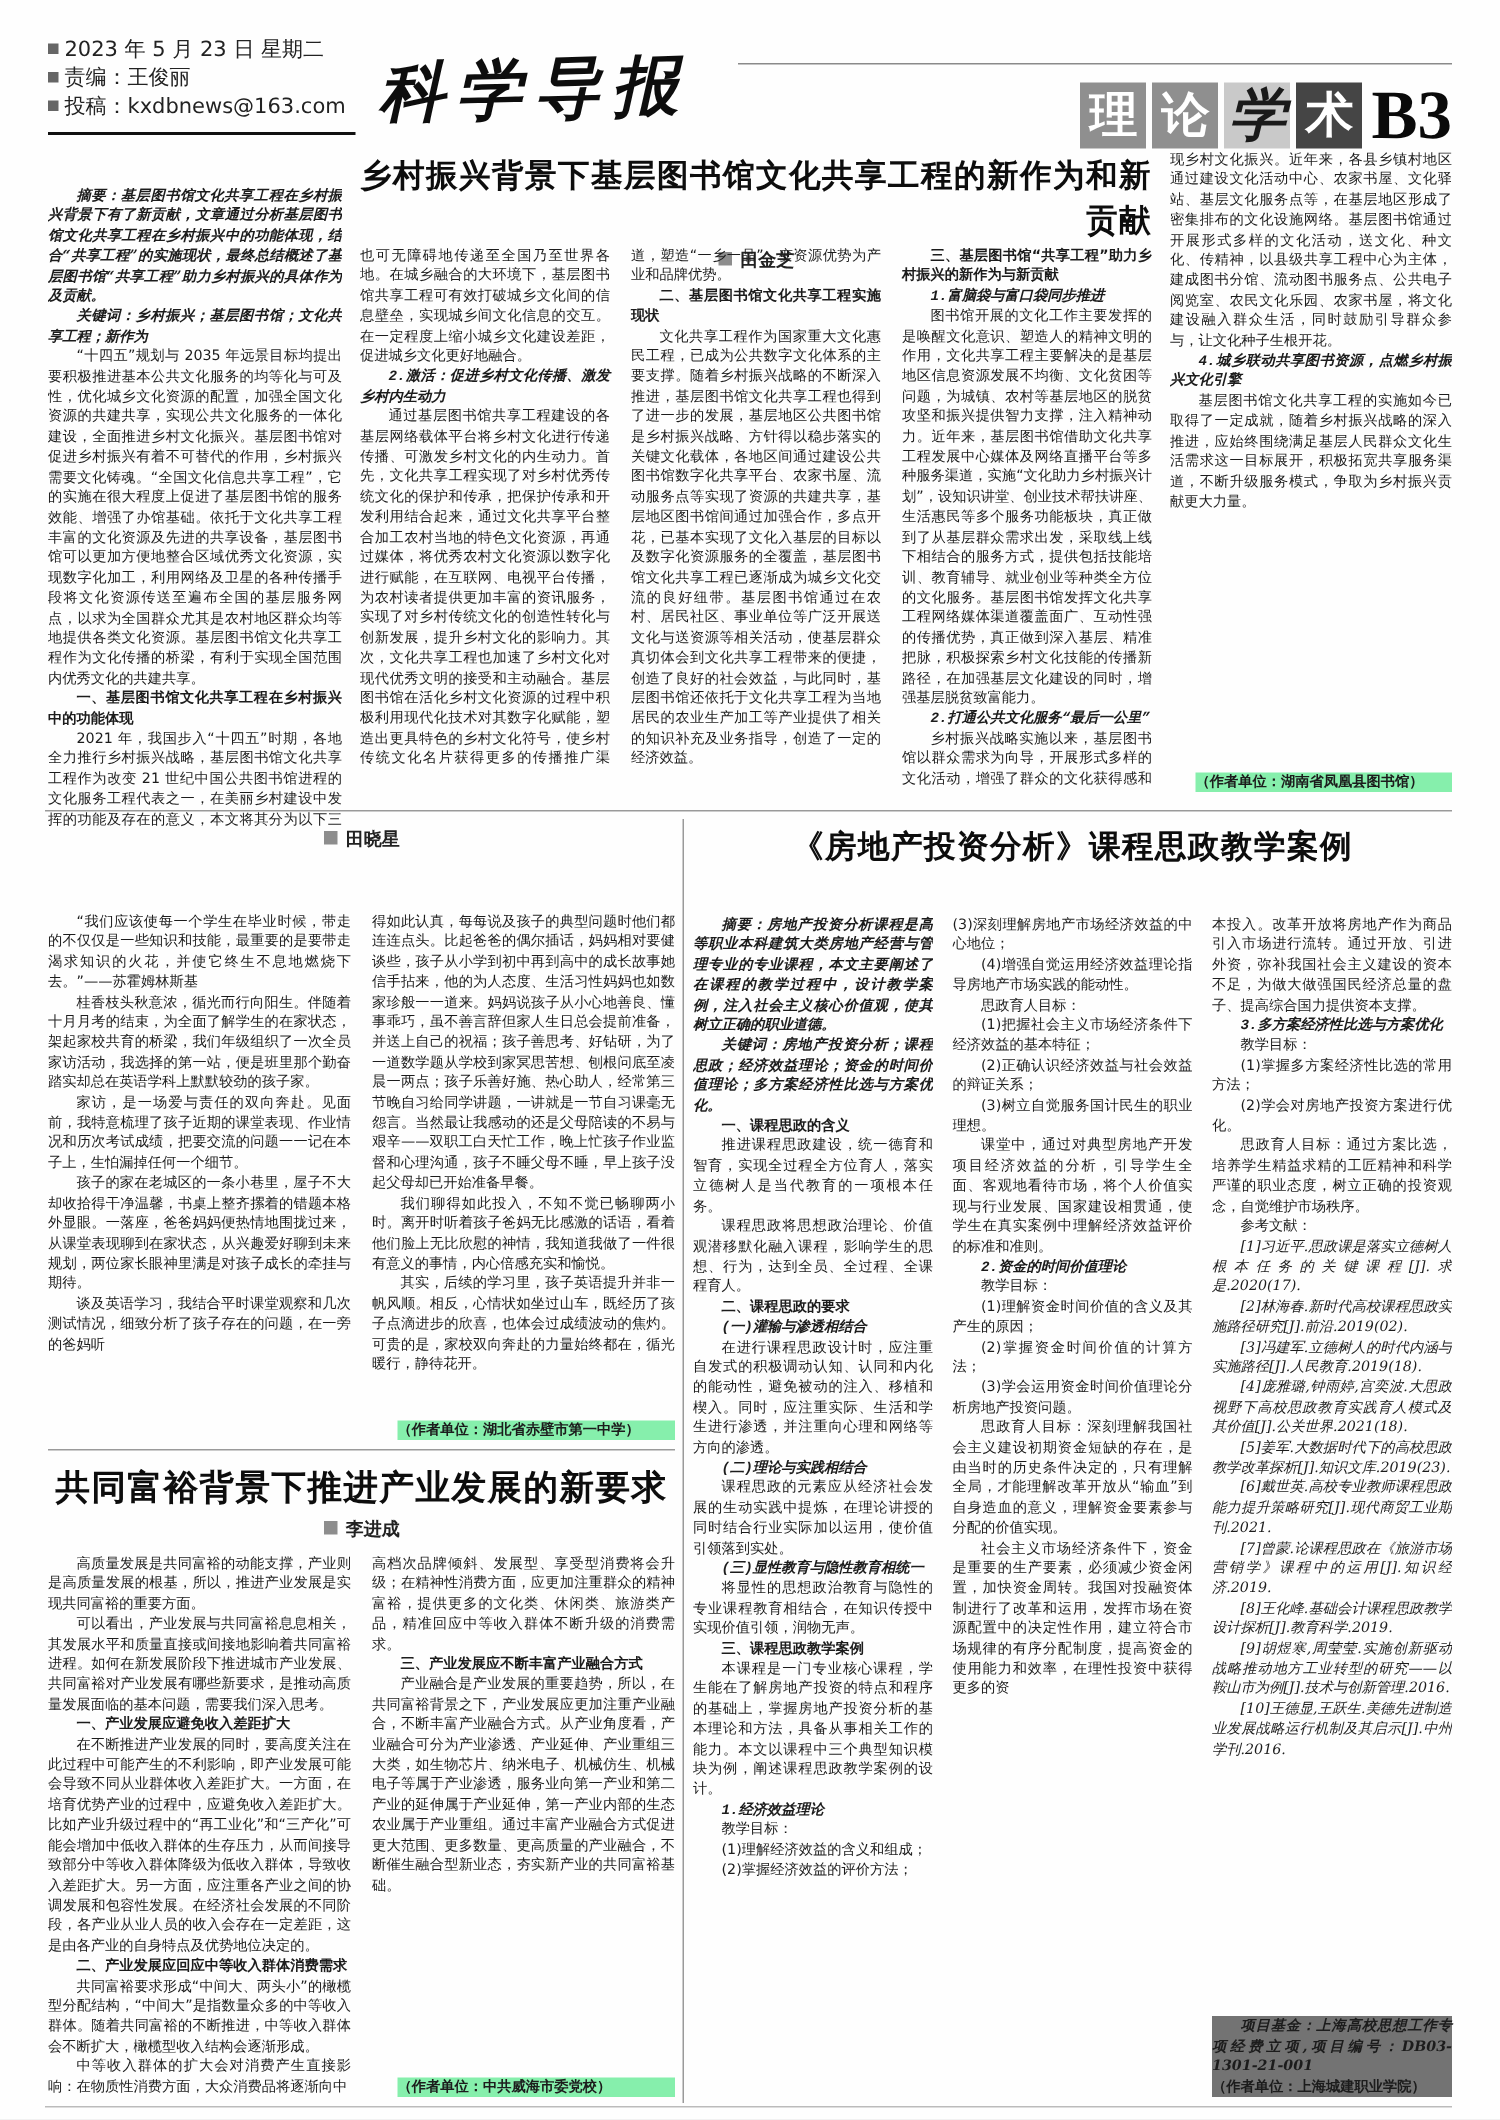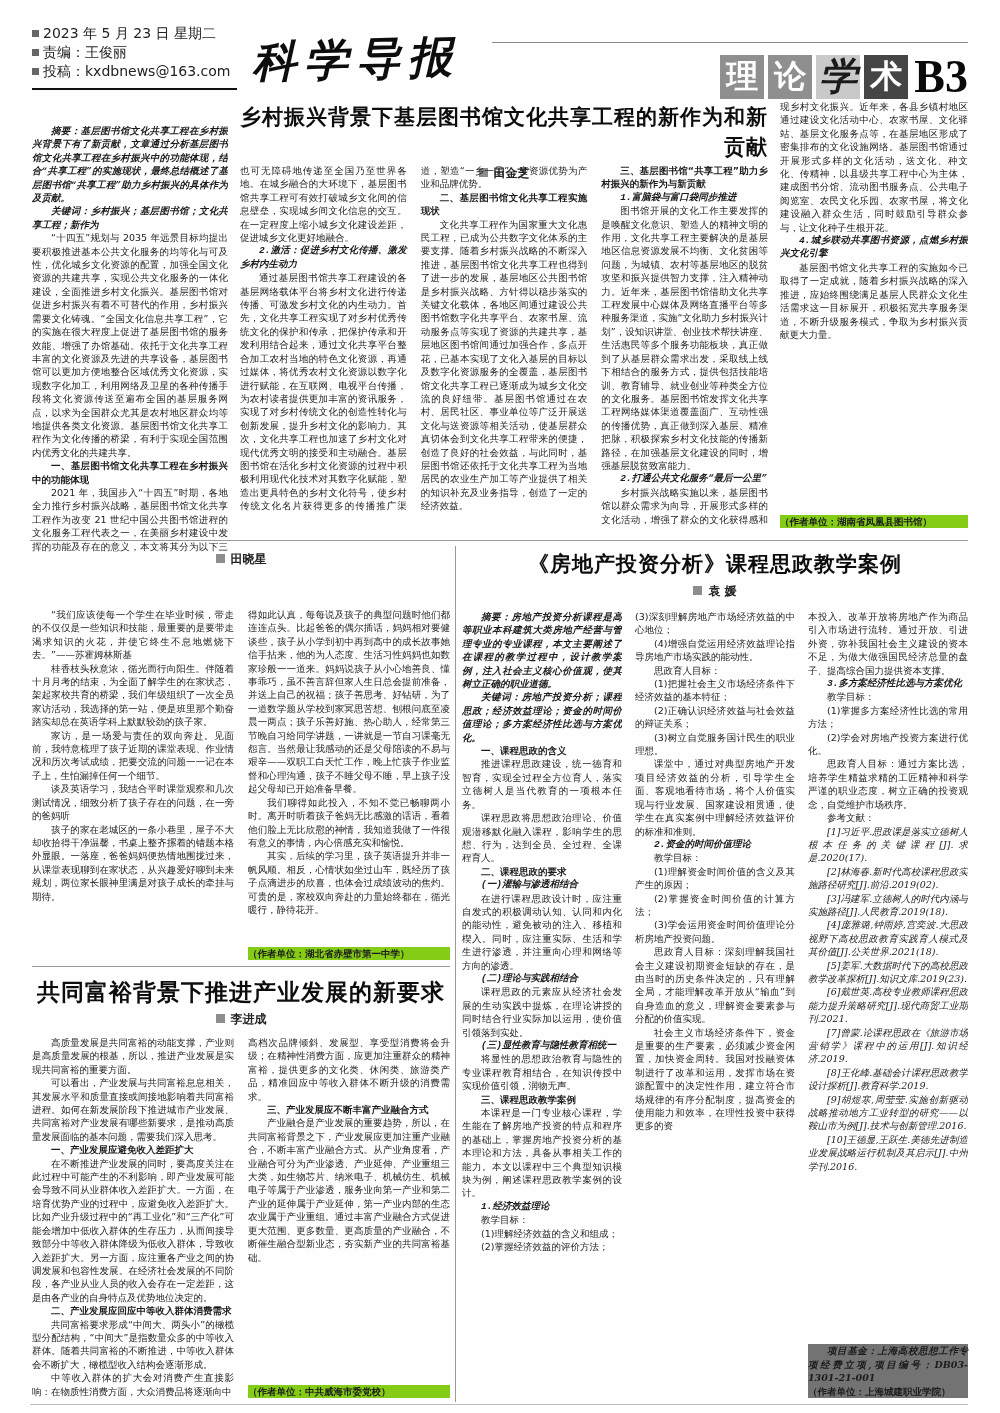--- a/index.html
+++ b/index.html
@@ -27,21 +27,21 @@
   .ncol{position:absolute;overflow:hidden;box-sizing:border-box;}
   .ncol p{margin:0;font-size:9.5px;line-height:13.4px;text-align:justify;}
   .bk-p{text-indent:2em;}
   .bk-p0{text-indent:0;}
   .bk-h{font-weight:bold;text-indent:2em;}
   .bk-h2{font-weight:bold;font-style:italic;font-family:Liberation Mono, monospace;text-indent:2em;}
   .bk-abs{font-family:"DejaVu Serif",serif;font-style:italic;font-weight:bold;text-indent:2em;}
   .bk-ref{font-family:"DejaVu Serif",serif;font-style:italic;text-indent:2em;}
   .bk-fund{font-weight:bold;font-family:"DejaVu Serif",serif;font-style:italic;text-indent:2em;}
   .bk-attr{font-weight:bold;text-align:right;text-indent:0;}
-  .attr-bottom{position:absolute;left:0;right:0;bottom:2px;background:#84cc16;margin:0;
+  .attr-bottom{position:absolute;left:17px;right:0;bottom:2px;background:#86efac;margin:0;
                font-size:9.5px;line-height:13.4px;font-weight:bold;text-align:right;}
   .title{font-weight:bold;text-align:center;color:#0d0d0d;letter-spacing:1px;}
   .byline{text-align:center;font-size:12px;font-weight:bold;color:#222;margin-top:3px;}
   .byline .sq{display:inline-block;width:9px;height:9px;background:#8d8d8d;margin-right:6px;}
   
   .a1{position:absolute;left:32px;top:98px;width:936px;height:432px;}
   .a1c1{left:0;top:12px;width:196px;height:430px;margin-top:14px;}
   .a1mid{position:absolute;left:208px;top:0;width:528px;height:432px;}
   .a1-title{font-size:21px;line-height:30px;margin-top:4px;text-align:right;}
   .a1-body{position:absolute;left:0;top:66px;width:528px;height:366px;overflow:hidden;
@@ -128,36 +128,35 @@
   <div class="vline" style="left:455px;top:546px;height:856px;"></div>
   <div class="hline" style="left:32px;top:966px;width:418px;"></div>
   <div class="hline" style="left:30px;top:1404px;width:938px;background:#bbb;"></div>
 
   <div class="a2">
     <div class="byline"><span class="sq"></span><span>田晓星</span></div>
     <div class="ncol l-col1">
         <p class="bk-p">“我们应该使每一个学生在毕业时候，带走的不仅仅是一些知识和技能，最重要的是要带走渴求知识的火花，并使它终生不息地燃烧下去。”——苏霍姆林斯基</p>
         <p class="bk-p">桂香枝头秋意浓，循光而行向阳生。伴随着十月月考的结束，为全面了解学生的在家状态，架起家校共育的桥梁，我们年级组织了一次全员家访活动，我选择的第一站，便是班里那个勤奋踏实却总在英语学科上默默较劲的孩子家。</p>
         <p class="bk-p">家访，是一场爱与责任的双向奔赴。见面前，我特意梳理了孩子近期的课堂表现、作业情况和历次考试成绩，把要交流的问题一一记在本子上，生怕漏掉任何一个细节。</p>
+        <p class="bk-p">孩子的家在老城区的一条小巷里，屋子不大却收拾得干净温馨，书桌上整齐摞着的错题本格外显眼。一落座，爸爸妈妈便热情地围拢过来，从课堂表现聊到在家状态，从兴趣爱好聊到未来规划，两位家长眼神里满是对孩子成长的牵挂与期待。</p>
         <p class="bk-p">谈及英语学习，我结合平时课堂观察和几次测试情况，细致分析了孩子存在的问题，在一旁的爸妈听</p>
-        <p class="bk-p">孩子的家在老城区的一条小巷里，屋子不大却收拾得干净温馨，书桌上整齐摞着的错题本格外显眼。一落座，爸爸妈妈便热情地围拢过来，从课堂表现聊到在家状态，从兴趣爱好聊到未来规划，两位家长眼神里满是对孩子成长的牵挂与期待。</p>
       </div>
     <div class="ncol l-col2" style="position:absolute;">
       <div>
           <p class="bk-p0">得如此认真，每每说及孩子的典型问题时他们都连连点头。比起爸爸的偶尔插话，妈妈相对要健谈些，孩子从小学到初中再到高中的成长故事她信手拈来，他的为人态度、生活习性妈妈也如数家珍般一一道来。妈妈说孩子从小心地善良、懂事乖巧，虽不善言辞但家人生日总会提前准备，并送上自己的祝福；孩子善思考、好钻研，为了一道数学题从学校到家冥思苦想、刨根问底至凌晨一两点；孩子乐善好施、热心助人，经常第三节晚自习给同学讲题，一讲就是一节自习课毫无怨言。当然最让我感动的还是父母陪读的不易与艰辛——双职工白天忙工作，晚上忙孩子作业监督和心理沟通，孩子不睡父母不睡，早上孩子没起父母却已开始准备早餐。</p>
           <p class="bk-p">我们聊得如此投入，不知不觉已畅聊两小时。离开时听着孩子爸妈无比感激的话语，看着他们脸上无比欣慰的神情，我知道我做了一件很有意义的事情，内心倍感充实和愉悦。</p>
           <p class="bk-p">其实，后续的学习里，孩子英语提升并非一帆风顺。相反，心情状如坐过山车，既经历了孩子点滴进步的欣喜，也体会过成绩波动的焦灼。可贵的是，家校双向奔赴的力量始终都在，循光暖行，静待花开。</p>
         </div>
       <p class="attr-bottom">（作者单位：湖北省赤壁市第一中学）</p>
     </div>
   </div>
 
   <div class="a3">
     <div class="title a3-title">《房地产投资分析》课程思政教学案例</div>
-    <div class="byline"><span class="sq"></span><span>袁 媛</span></div>
     <div class="ncol a3c a3c1">
         <p class="bk-abs">摘要：房地产投资分析课程是高等职业本科建筑大类房地产经营与管理专业的专业课程，本文主要阐述了在课程的教学过程中，设计教学案例，注入社会主义核心价值观，使其树立正确的职业道德。</p>
         <p class="bk-abs">关键词：房地产投资分析；课程思政；经济效益理论；资金的时间价值理论；多方案经济性比选与方案优化。</p>
         <p class="bk-h">一、课程思政的含义</p>
         <p class="bk-p">推进课程思政建设，统一德育和智育，实现全过程全方位育人，落实立德树人是当代教育的一项根本任务。</p>
         <p class="bk-p">课程思政将思想政治理论、价值观潜移默化融入课程，影响学生的思想、行为，达到全员、全过程、全课程育人。</p>
         <p class="bk-h">二、课程思政的要求</p>
         <p class="bk-h2">(一)灌输与渗透相结合</p>
         <p class="bk-p">在进行课程思政设计时，应注重自发式的积极调动认知、认同和内化的能动性，避免被动的注入、移植和楔入。同时，应注重实际、生活和学生进行渗透，并注重向心理和网络等方向的渗透。</p>
         <p class="bk-h2">(二)理论与实践相结合</p>

